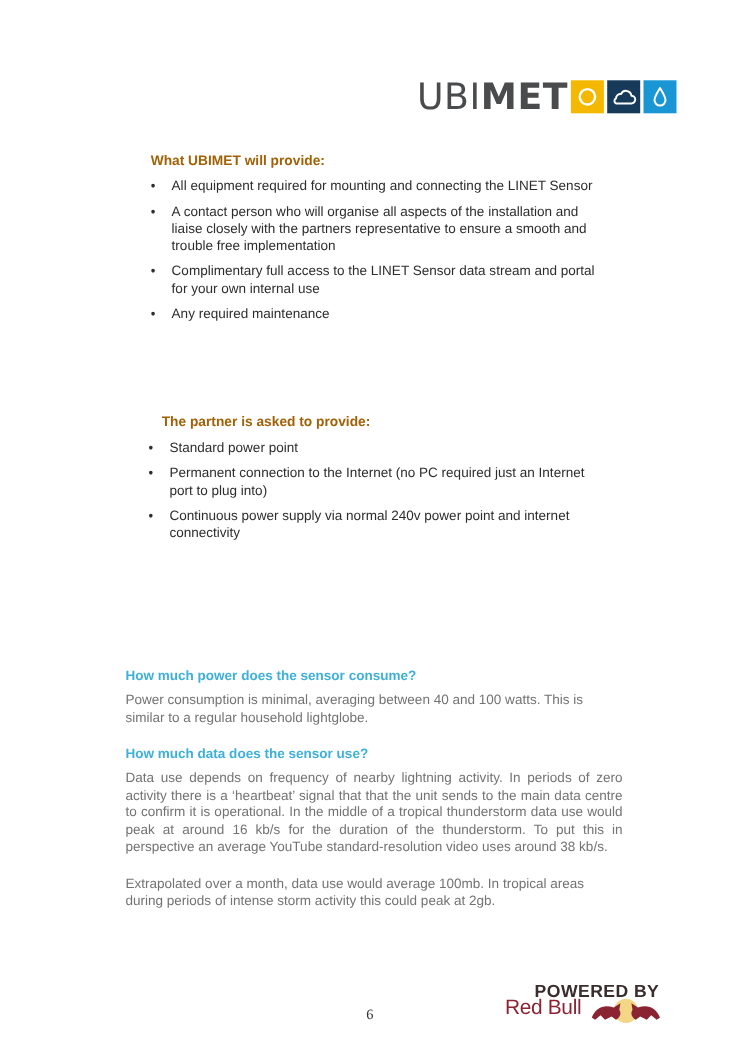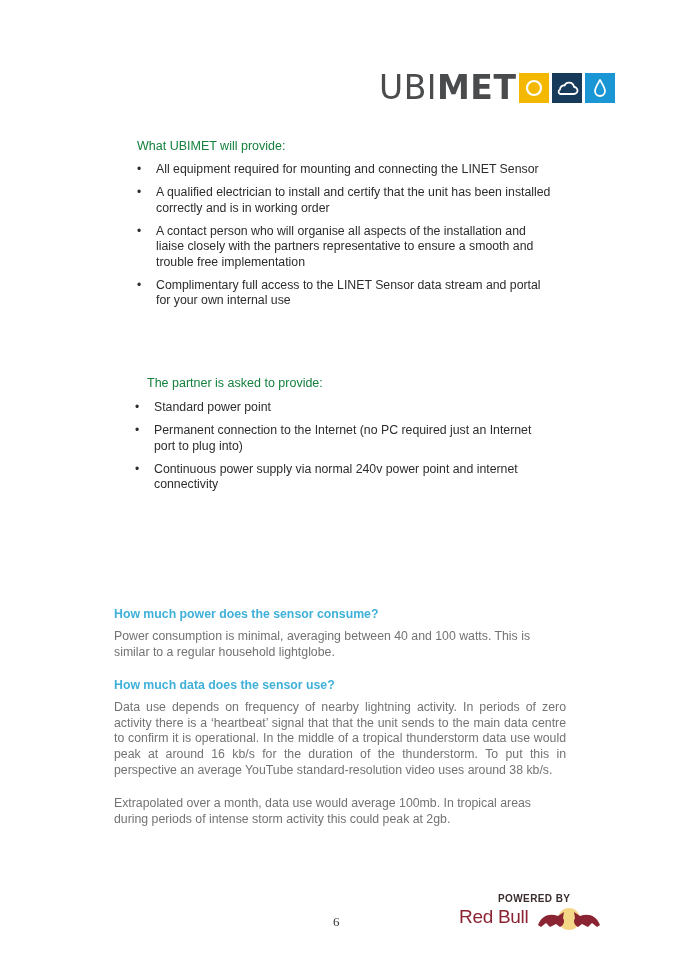--- a/index.html
+++ b/index.html
@@ -7,32 +7,32 @@
          font-family: "Liberation Sans", "DejaVu Sans", sans-serif; color: #2b2b2b; }
   .logo { position: absolute; left: 379px; top: 71px; height: 34px; display: flex; align-items: center; }
   .logo-text { font-family: "DejaVu Sans", sans-serif; font-weight: bold; font-size: 33px; letter-spacing: 0.5px;
                color: #4a4b4d; line-height: 34px; text-align: center; }
   .logo-text .thin { font-weight: normal; }
   .tile { width: 30px; height: 30px; margin-left: 3px; display: flex; align-items: center; justify-content: center; }
   .tile:first-of-type { margin-left: 6px; }
   .tile-sun { background: #f5b800; }
   .tile-cloud { background: #17395a; }
   .tile-drop { background: #1a96d4; }
-  .h-bold { position: absolute; font-weight: normal; font-size: 12.5px; color: #15803d; }
+  .h-bold { position: absolute; font-weight: bold; font-size: 12.5px; color: #a16207; }
   ul.bullets { list-style: none; margin: 0; padding: 0; position: absolute; }
   ul.bullets li { position: relative; font-size: 12.3px; line-height: 15.5px; padding-left: 19px; margin-bottom: 7.5px; color: #2d2d2d; }
   ul.bullets li::before { content: "•"; position: absolute; left: 0; top: 0; font-size: 12px; }
 
   .q-heading { position: absolute; left: 114px; font-weight: bold; font-size: 12.3px; color: #3fb0d8; }
   .para { position: absolute; left: 114px; width: 452px; font-size: 12.3px; line-height: 15.7px; color: #737373; margin: 0; }
   .para.justify { text-align: justify; }
 
   .page-num { position: absolute; left: 333px; top: 914px; font-family: "Liberation Serif", serif; font-size: 13px; color: #333; }
   .rb { position: absolute; left: 458px; top: 893px; width: 150px; height: 40px; }
-  .rb-powered { position: absolute; left: 40px; top: 0; font-size: 10px; font-weight: bold; color: #3a2d2d; letter-spacing: 0.4px; }
+  .rb-powered { position: absolute; left: 28px; top: 0; font-size: 16px; font-weight: bold; color: #3a2d2d; letter-spacing: 0.4px; }
   .rb-name { position: absolute; left: 1px; top: 13px; font-size: 19px; font-weight: normal; color: #8a2432; letter-spacing: -0.3px; }
   .rb-bulls { position: absolute; left: 78px; top: 14px; width: 66px; height: 24px; }
 </style>
 </head>
 <body>
 
 <div class="logo">
   <span class="logo-text"><span class="thin">UBI</span><span>MET</span></span>
   <span class="tile tile-sun">
     <svg width="20" height="20" viewBox="0 0 20 20">
@@ -47,23 +47,23 @@
   <span class="tile tile-drop">
     <svg width="14" height="20" viewBox="0 0 14 20">
         <path d="M7 2 C4 7 2 10 2 13 a5 5 0 0 0 10 0 C12 10 10 7 7 2z" fill="none" stroke="#fff" stroke-width="1.8" stroke-linejoin="round"></path>
       </svg>
   </span>
 </div>
 
 <div class="h-bold" style="left:137px; top:139px;">What UBIMET will provide:</div>
 <ul class="bullets" style="left:137px; top:162px; width:420px;">
   <li>All equipment required for mounting and connecting the LINET Sensor</li>
-  <li>A qualified electrician to install and certify that the unit has been installed correctly and is in working order</li>
   <li>A contact person who will organise all aspects of the installation and liaise closely with the partners representative to ensure a smooth and trouble free implementation</li>
   <li>Complimentary full access to the LINET Sensor data stream and portal for your own internal use</li>
+  <li>Any required maintenance</li>
 </ul>
 
 <div class="h-bold" style="left:147px; top:376px;">The partner is asked to provide:</div>
 <ul class="bullets" style="left:135px; top:400px; width:420px;">
   <li>Standard power point</li>
   <li>Permanent connection to the Internet (no PC required just an Internet port to plug into)</li>
   <li>Continuous power supply via normal 240v power point and internet connectivity</li>
 </ul>
 
 <div class="q-heading" style="top:607px;">How much power does the sensor consume?</div>

